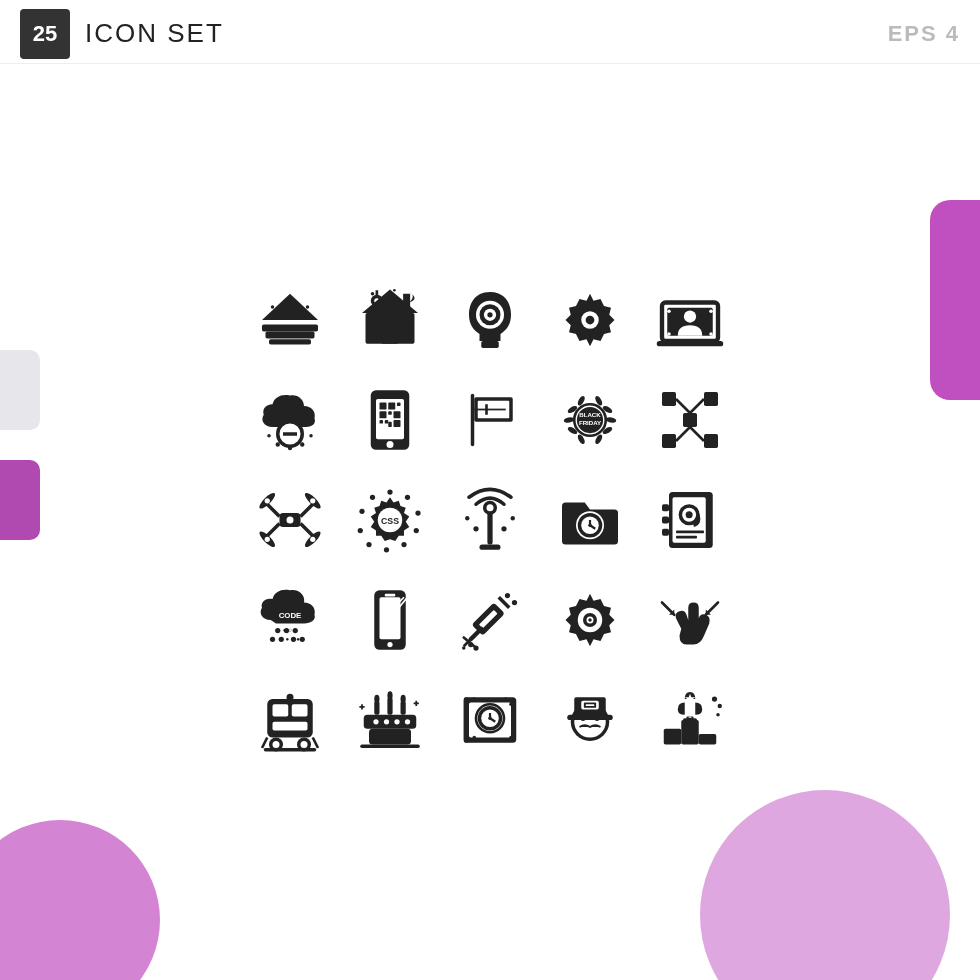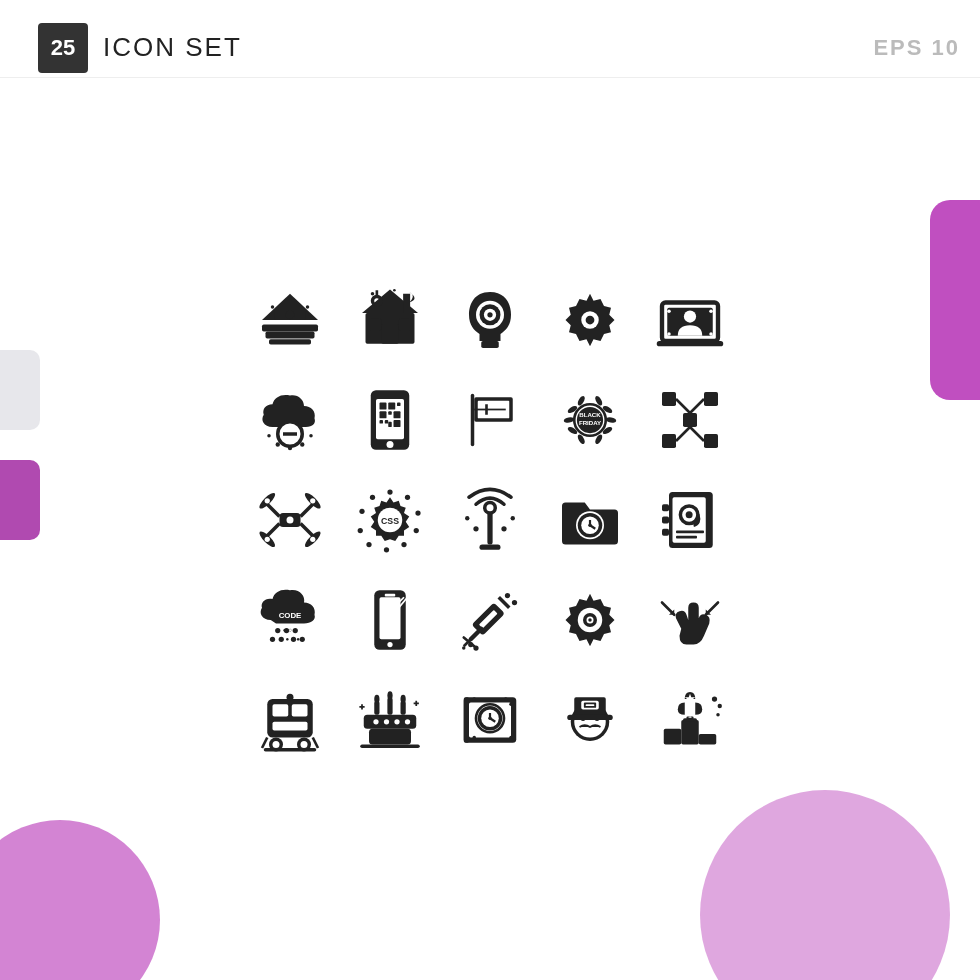--- a/index.html
+++ b/index.html
@@ -66,26 +66,26 @@
       width: 250px;
       height: 250px;
       background: #c050c0;
       border-radius: 50%;
       opacity: 0.5;
     }
 
     
     .header {
       position: absolute;
-      top: 18px; left: 0; right: 0;
+      top: 4px; left: 0; right: 0;
       height: 60px;
       background: white;
       display: flex;
       align-items: center;
-      padding: 0 38px;
+      padding: 0 20px;
       border-bottom: 1px solid #eee;
     }
     .header-badge {
       background: #333;
       color: white;
       font-size: 22px;
       font-weight: bold;
       width: 50px;
       height: 50px;
       display: flex;
@@ -148,21 +148,21 @@
 
 <div class="deco-right"></div>
 <div class="deco-left-top"></div>
 <div class="deco-left-mid"></div>
 <div class="deco-circle-bottom-left"></div>
 <div class="deco-circle-bottom-right"></div>
 
 <div class="header">
   <div class="header-badge">25</div>
   <div class="header-title">ICON SET</div>
-  <div class="header-eps">EPS 10</div>
+  <div class="header-eps">EPS 4</div>
 </div>
 
 <div class="content">
   <div class="icon-grid">
 
     <div class="icon-cell">
       <svg viewBox="0 0 80 80">
         <rect x="8" y="45" width="64" height="8" rx="2"></rect>
         <rect x="12" y="53" width="56" height="8" rx="2"></rect>
         <polygon points="40,10 8,40 72,40"></polygon>

